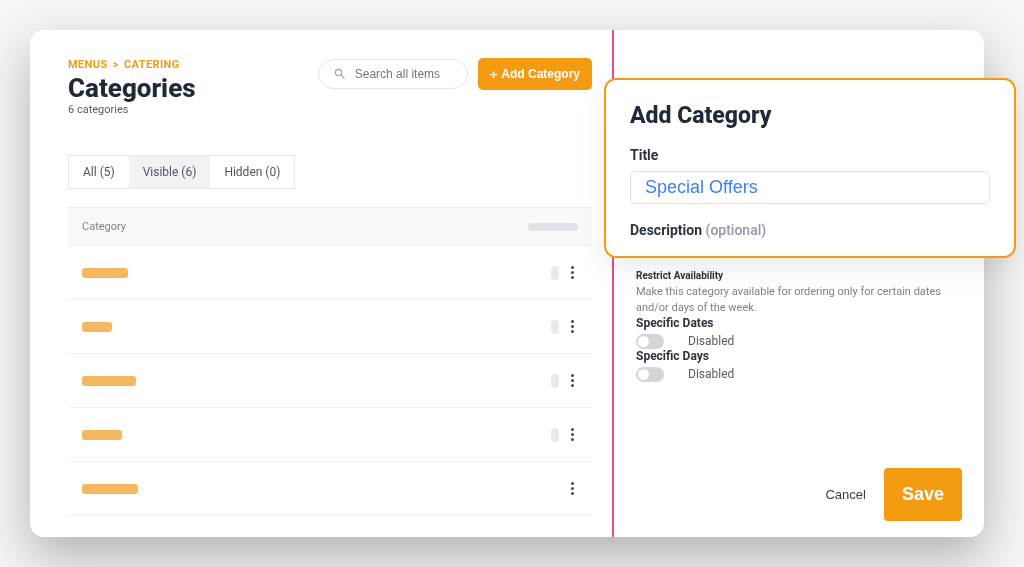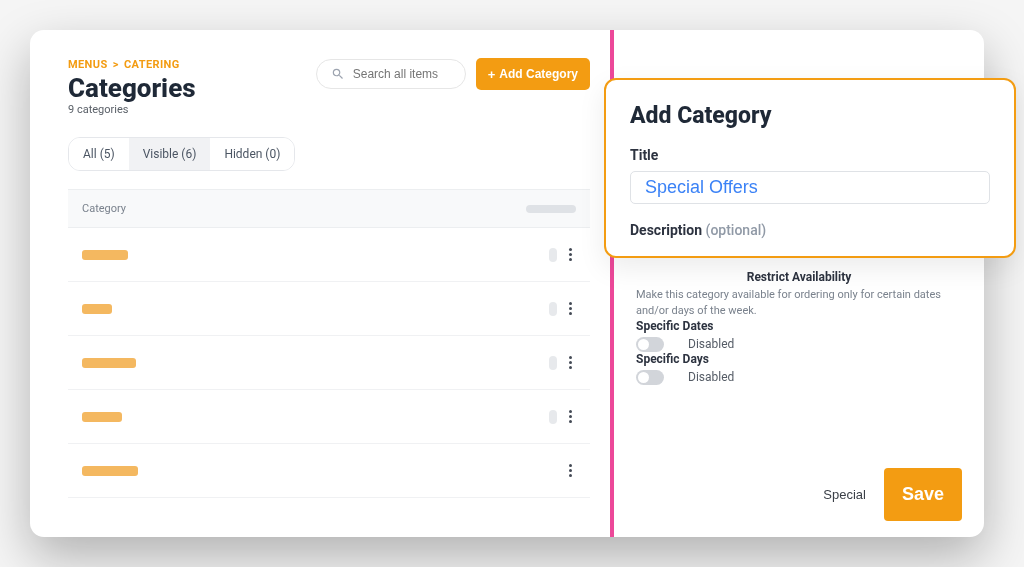--- a/index.html
+++ b/index.html
@@ -19,21 +19,21 @@
   bottom: 30px;
   background: #fff;
   border-radius: 14px;
   box-shadow: 0 20px 50px rgba(0,0,0,0.28);
   display: flex;
   overflow: hidden;
 }
 .main {
   flex: 1;
   padding: 28px 20px 36px 38px;
-  border-right: 4px solid #ec4899;
+  border-right: 2px solid #ec4899;
   overflow: hidden;
 }
 .side {
   width: 370px;
   padding: 20px 22px 16px 22px;
   display: flex;
   flex-direction: column;
 }
 .breadcrumb {
   font-size: 11px;
@@ -76,22 +76,22 @@
   padding:9px 12px;
   font-size:12px;
   font-weight:600;
   cursor:pointer;
   display:flex; align-items:center; gap:4px;
 }
 .btn-primary .plus { font-size:13px; line-height:1; }
 .tabs {
   display:inline-flex;
   border:1px solid #e5e7eb;
-  border-radius:12px;
-  margin-top: 21px;
+  border-radius:0;
+  margin-top: 39px;
   overflow:hidden;
 }
 .tab {
   padding:9px 14px;
   font-size:12px;
   color:#4b5563;
   background:#fff;
   cursor:pointer;
 }
 .tab.active { background:#f1f2f4; }
@@ -120,21 +120,21 @@
 .pill {
   width:8px; height:14px; background:#e7e9ec; border-radius:4px;
 }
 .kebab {
   display:flex; flex-direction:column; gap:2px; padding:4px; cursor:pointer;
 }
 .kebab span { width:3px; height:3px; background:#444a55; border-radius:50%; }
 
 
 .side .hidden-top { visibility:hidden; height:220px; }
-.section-label { font-size:12px; font-weight:700; color:#2d3340;text-align:center; }
+.section-label { font-size:10px; font-weight:700; color:#2d3340; }
 .section-sub { font-size:11px; color:#7a828d; margin-top:3px; line-height:1.45; }
 .toggle-block { margin-top:0; }
 .toggle-title { font-size:12px; font-weight:700; color:#2d3340; margin-bottom:4px;}
 .toggle-row { display:flex; align-items:center; gap:24px; }
 .toggle {
   width:28px; height:15px; background:#d2d5da; border-radius:999px; position:relative;
 }
 .toggle::after {
   content:""; position:absolute; left:2px; top:2px; width:11px; height:11px;
   background:#fff; border-radius:50%;
@@ -183,21 +183,21 @@
 
   <div class="main">
     <div class="header-row">
       <div>
         <div class="breadcrumb">
           <span>MENUS</span>
           <span class="sep">&gt;</span>
           <span>CATERING</span>
         </div>
         <h1 class="page-title">Categories</h1>
-        <div class="subtitle">9 categories</div>
+        <div class="subtitle">6 categories</div>
       </div>
       <div class="header-right">
         <div class="search">
           <svg viewBox="0 0 24 24">
               <path d="M15.5 14h-.79l-.28-.27a6.471 6.471 0 001.57-4.23 6.5 6.5 0 10-6.5 6.5c1.61 0 3.09-.59 4.23-1.57l.27.28v.79l5 4.99L20.49 19l-4.99-5zm-6 0C7.01 14 5 11.99 5 9.5S7.01 5 9.5 5 14 7.01 14 9.5 11.99 14 9.5 14z"></path>
             </svg>
           <input type="text" placeholder="Search all items" style="">
         </div>
         <button class="btn-primary">
           <span class="plus">+</span>
@@ -287,21 +287,21 @@
       </div>
     </div>
     <div class="toggle-block">
       <div class="toggle-title">Specific Days</div>
       <div class="toggle-row">
         <div class="toggle"></div>
         <span class="toggle-label">Disabled</span>
       </div>
     </div>
     <div class="side-footer">
-      <button class="btn-cancel">Special</button>
+      <button class="btn-cancel">Cancel</button>
       <button class="btn-save">Save</button>
     </div>
   </div>
 
 </div>
 
 <div class="overlay">
   <div class="overlay-title">Add Category</div>
   <label class="field-label">Title</label>
   <input class="field-input" type="text" value="Special Offers" style="">

